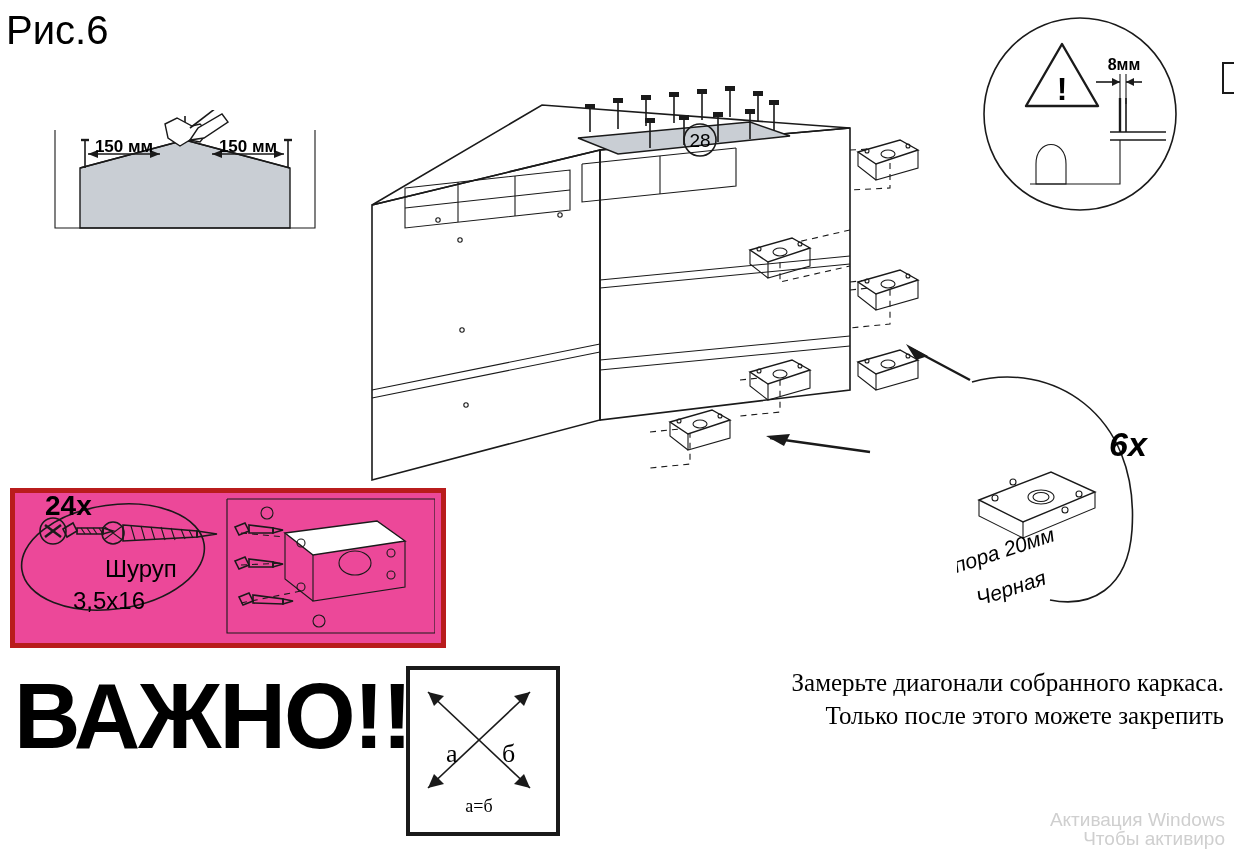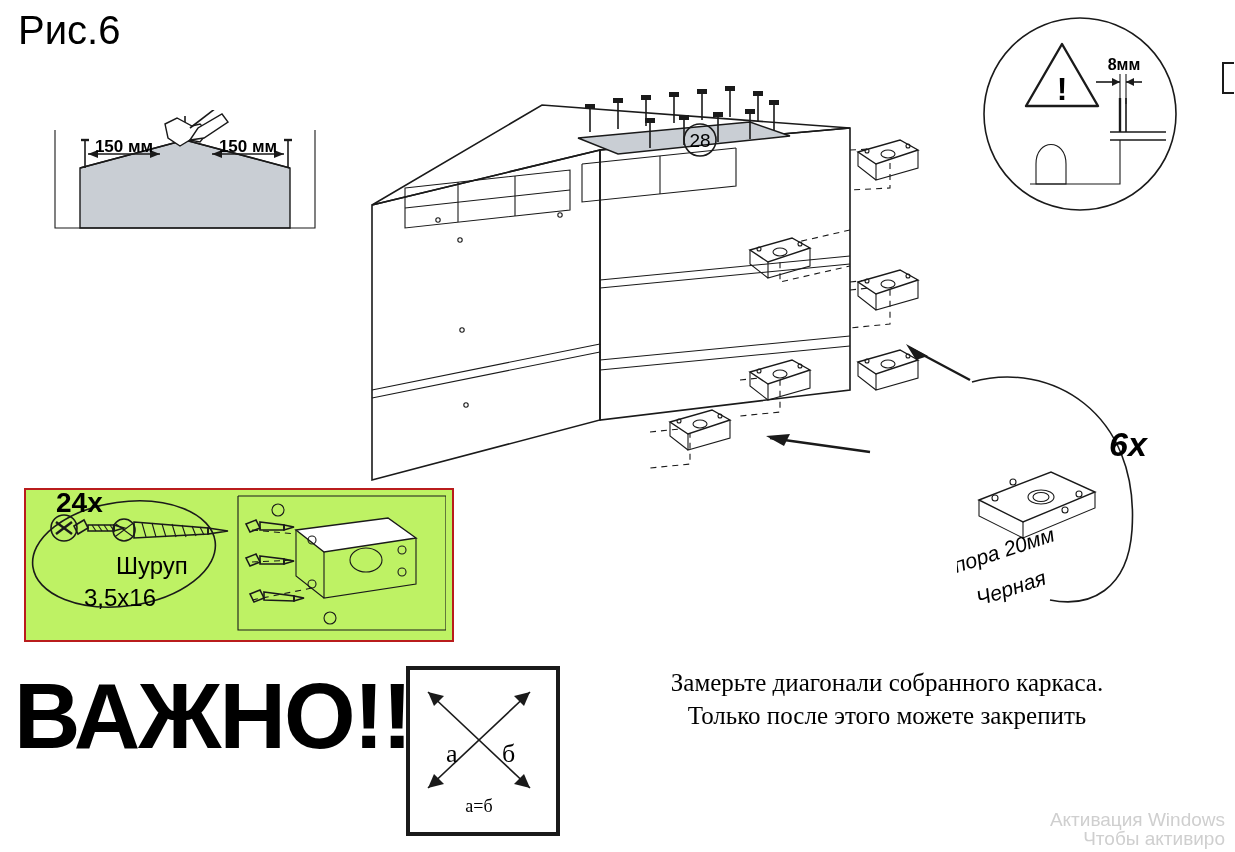--- a/index.html
+++ b/index.html
@@ -1,35 +1,35 @@
 <!DOCTYPE html>
 <html><head>
 <meta charset="utf-8">
 <style>
   html,body{margin:0;padding:0;background:#ffffff;}
   body{width:1235px;height:852px;position:relative;overflow:hidden;
        font-family:"Liberation Sans", sans-serif;color:#000;}
   .abs{position:absolute;}
-  .fig-title{left:18px;top:8px;font-size:40px;font-family:"Liberation Sans",sans-serif;letter-spacing:0px;}
+  .fig-title{left:6px;top:8px;font-size:40px;font-family:"Liberation Sans",sans-serif;letter-spacing:0px;}
   svg{display:block;}
   .ln{fill:none;stroke:#1a1a1a;stroke-width:1.6;}
   .ln-thin{fill:none;stroke:#1a1a1a;stroke-width:1.1;}
   .ln-thick{fill:none;stroke:#1a1a1a;stroke-width:2.4;}
   .dash{fill:none;stroke:#1a1a1a;stroke-width:1.1;stroke-dasharray:6 5;}
   .fillgray{fill:#c9ced4;stroke:#1a1a1a;stroke-width:1.4;}
   .fillwhite{fill:#ffffff;stroke:#1a1a1a;stroke-width:1.4;}
   .filldark{fill:#1a1a1a;stroke:none;}
   .txt{font-family:"Liberation Sans",sans-serif;fill:#000;}
   .bold-txt{font-weight:bold;}
   .serif{font-family:"Liberation Serif",serif;}
 
   .box-150{left:40px;top:110px;}
   .vazhno{font-family:"Liberation Sans",sans-serif;font-weight:bold;font-size:92px;
           letter-spacing:-2px;line-height:92px;}
-  .note-text{font-family:"Liberation Serif",serif;font-size:25px;line-height:33px;text-align:center;}
+  .note-text{font-family:"Liberation Serif",serif;font-size:25px;line-height:33px;text-align:right;}
   .watermark{right:10px;bottom:4px;text-align:right;color:#cfcfcf;font-size:19px;line-height:19px;
              font-family:"Liberation Sans",sans-serif;}
 </style>
 </head>
 <body>
 
 <div class="abs fig-title">Рис.6</div>
 
 <div class="abs box-150">
   <svg width="290" height="130" viewBox="0 0 290 130">
@@ -230,21 +230,21 @@
       <circle cx="34" cy="12" r="3" class="ln-thin" fill="#fff"></circle>
       <circle cx="86" cy="40" r="3" class="ln-thin" fill="#fff"></circle>
       <circle cx="100" cy="24" r="3" class="ln-thin" fill="#fff"></circle>
     </g>
     <text class="txt bold-txt" x="152" y="36" font-size="34">6х</text>
     <text class="txt" x="-16" y="158" font-size="21" transform="rotate(-18 -16 158)">Опора 20мм</text>
     <text class="txt" x="22" y="186" font-size="21" transform="rotate(-18 22 186)">Черная</text>
   </svg>
 </div>
 
-<div class="abs" style="left:24px;top:488px;width:426px;height:150px;border:2px solid #b91c1c;background:#bef264;">
+<div class="abs" style="left:10px;top:488px;width:426px;height:150px;border:5px solid #b91c1c;background:#ec4899;">
   <svg width="420" height="144" viewBox="0 0 420 144">
 
     <g transform="translate(24,24)">
       <circle cx="14" cy="14" r="13" class="ln" fill="#ffffff"></circle>
       <path class="ln-thick" d="M6 8 L22 20"></path>
       <path class="ln-thick" d="M22 8 L6 20"></path>
     </g>
 
     <g transform="translate(48,30)">
       <path class="ln" d="M0 6 L10 0 L14 8 L4 14 Z"></path>

